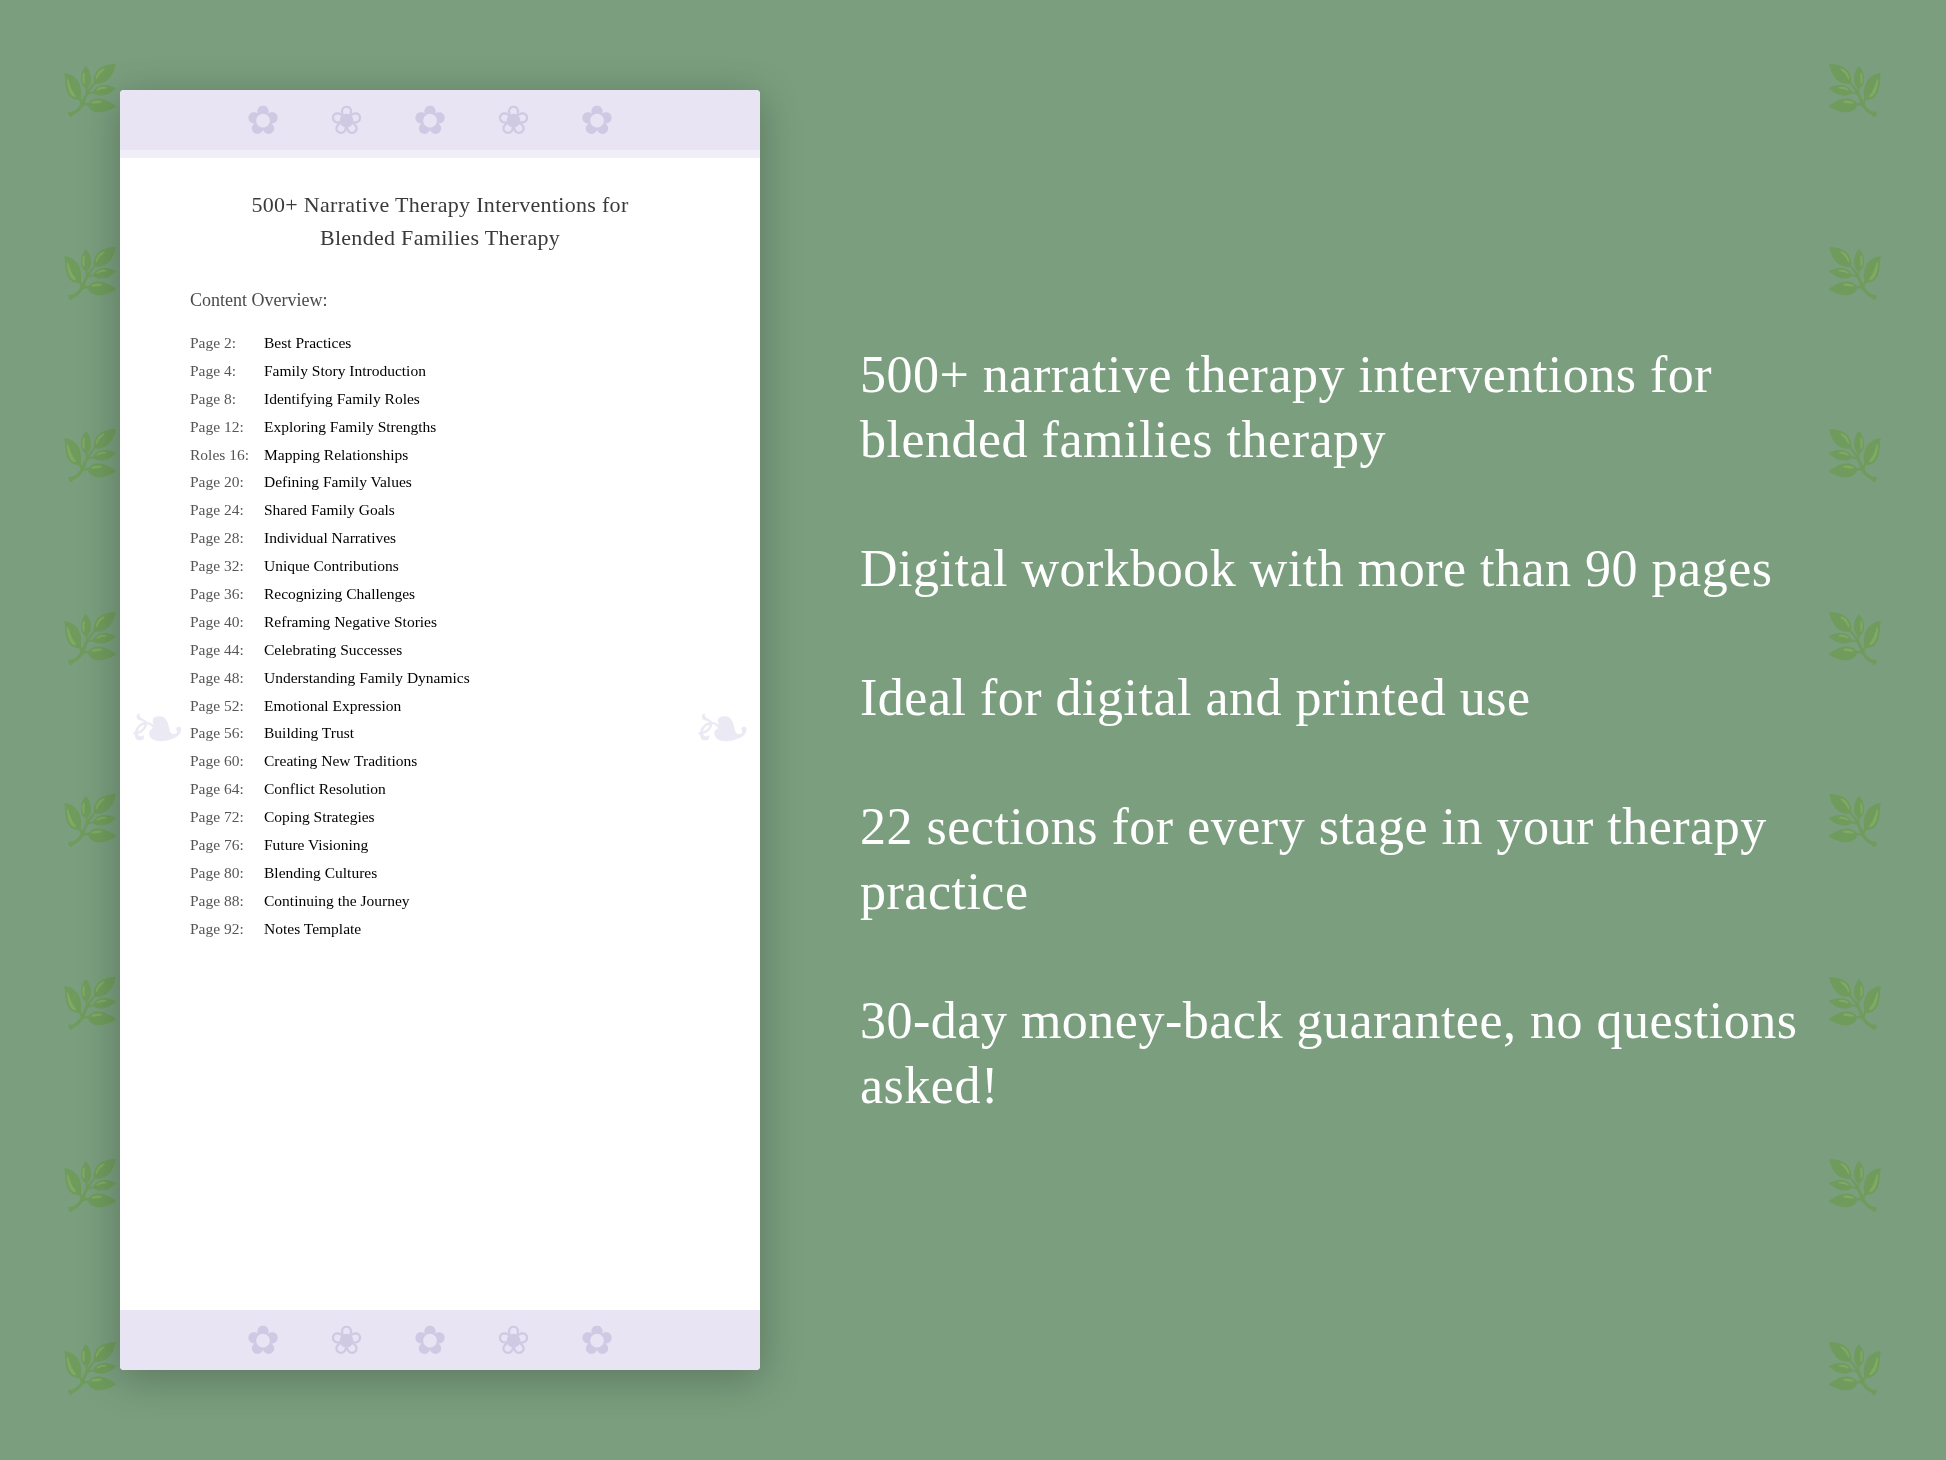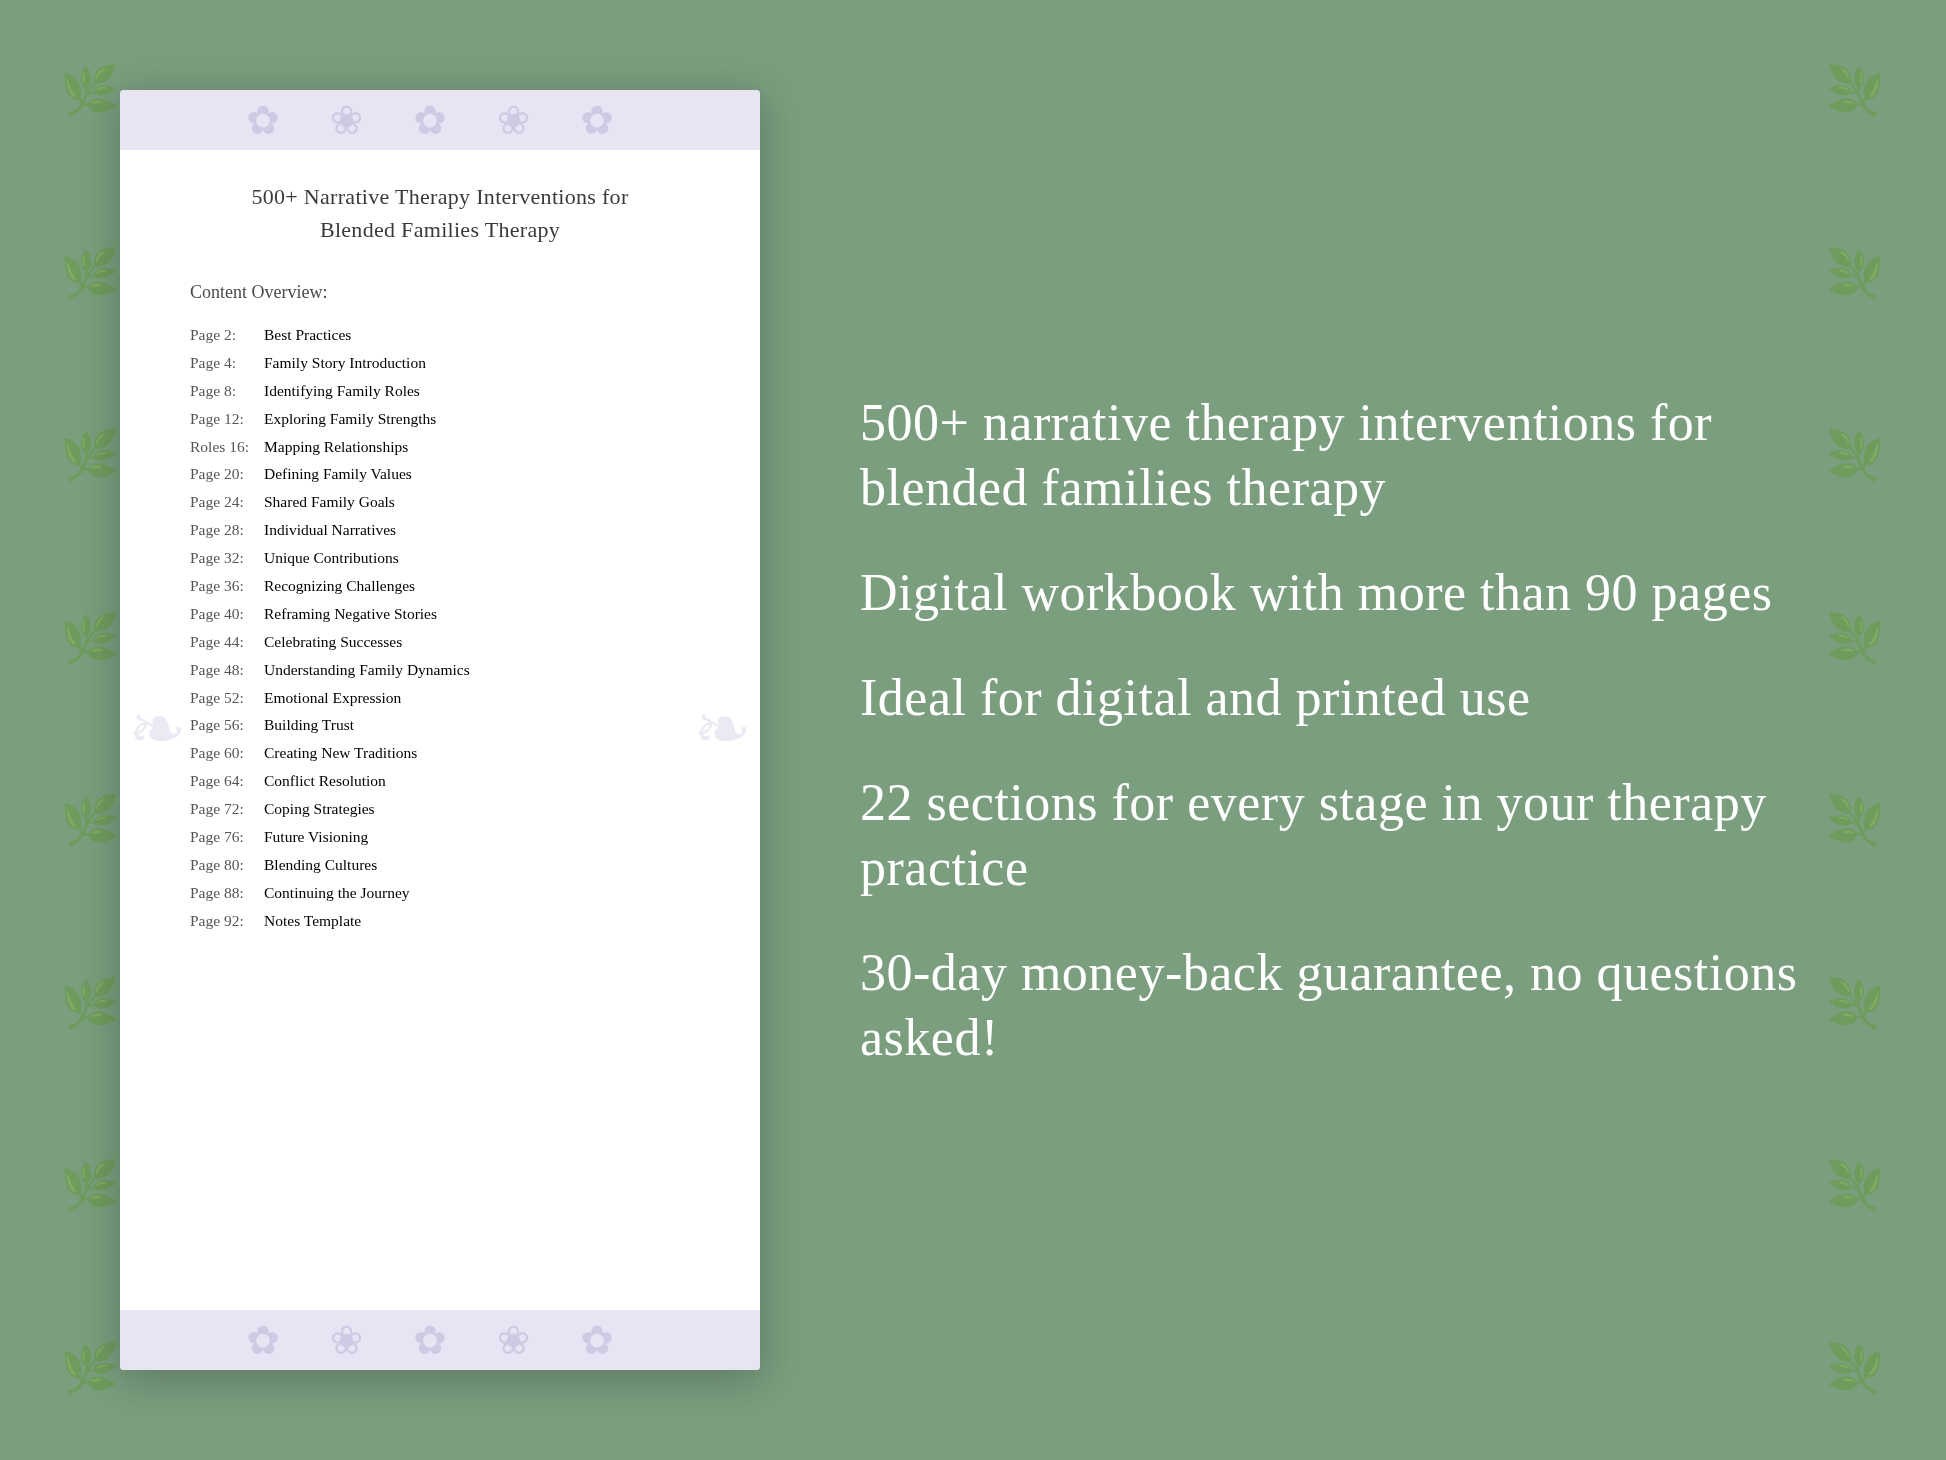--- a/index.html
+++ b/index.html
@@ -100,20 +100,21 @@
       color: #c0b8d8;
       opacity: 0.6;
       letter-spacing: 20px;
     }
 
     .doc-content {
       flex: 1;
       padding: 30px 70px 20px 70px;
       background: #ffffff;
       overflow: hidden;
+      margin-top: 8px;
     }
 
     .doc-title {
       text-align: center;
       font-size: 22px;
       color: #3a3a3a;
       line-height: 1.5;
       margin-bottom: 36px;
       font-weight: normal;
       letter-spacing: 0.3px;
@@ -167,21 +168,21 @@
       opacity: 0.3;
       line-height: 1;
     }
 
     
     .text-panel {
       flex: 1;
       display: flex;
       flex-direction: column;
       justify-content: center;
-      gap: 40px;
+      gap: 64px;
       padding-left: 20px;
     }
 
     .feature-text {
       font-size: 52px;
       color: #ffffff;
       line-height: 1.25;
       font-family: Georgia, serif;
       font-weight: normal;
       letter-spacing: 0.5px;

